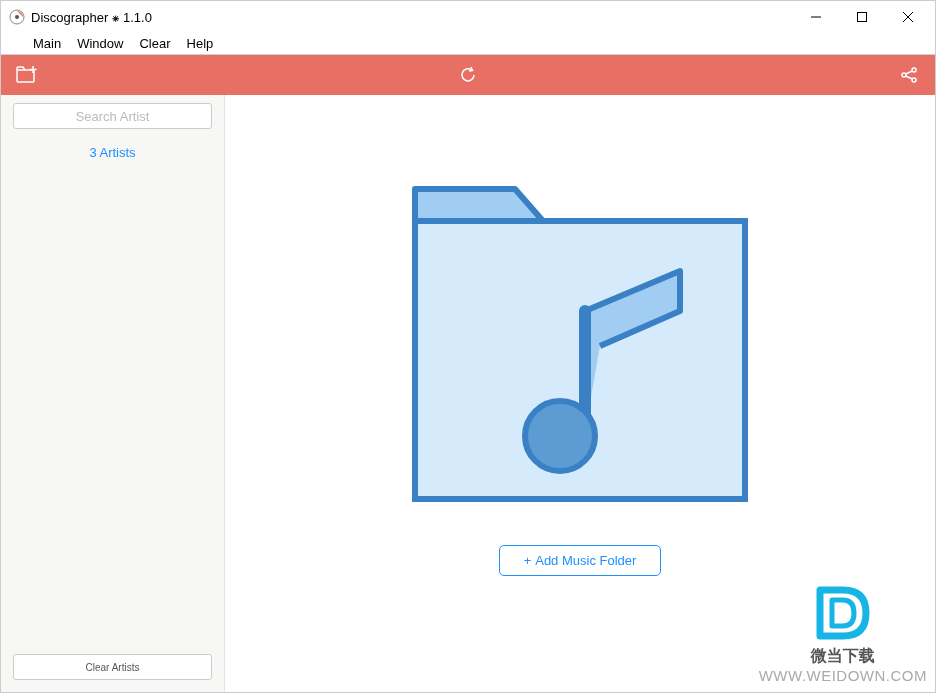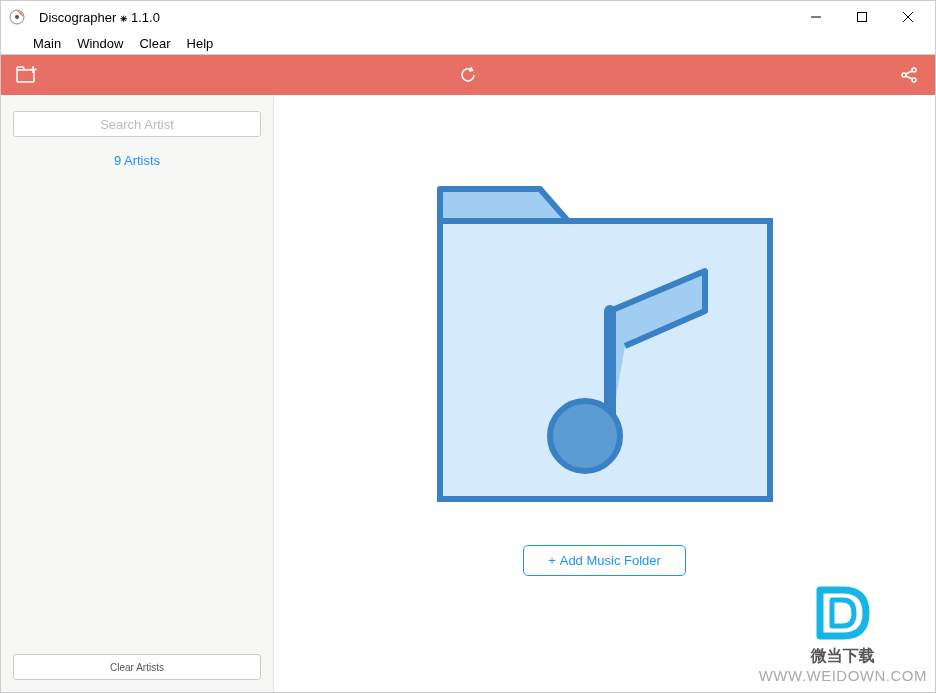--- a/index.html
+++ b/index.html
@@ -1,19 +1,19 @@
 <!DOCTYPE html>
 <html><head>
   <meta charset="utf-8">
   <style>
     * { margin: 0; padding: 0; box-sizing: border-box; }
     body { font-family: "Segoe UI", Tahoma, sans-serif; font-size: 13px; background: #fff; color: #000; width: 936px; height: 693px; overflow: hidden; border: 1px solid #ccc; position: relative; }
 
     
-    .titlebar { height: 32px; display: flex; align-items: center; padding: 0 4px 0 8px; background: #fff; gap: 8px; }
+    .titlebar { height: 32px; display: flex; align-items: center; padding: 0 4px 0 8px; background: #fff; }
     .titlebar-icon { width: 16px; height: 16px; margin-right: 6px; }
     .titlebar-title { flex: 0 0 auto; font-size: 13px; }
     .titlebar-spacer { flex: 1; }
     .win-controls { display: flex; height: 100%; }
     .win-btn { width: 46px; height: 100%; display: flex; align-items: center; justify-content: center; cursor: pointer; }
     .win-btn svg { width: 10px; height: 10px; }
 
     
     .menubar { height: 22px; display: flex; align-items: center; padding: 0 24px; border-bottom: 1px solid #d0d0d0; background: #fff; }
     .menu-item { padding: 2px 8px; cursor: pointer; font-size: 13px; }
@@ -21,21 +21,21 @@
     
     .toolbar { height: 40px; background: #e76f63; display: flex; align-items: center; justify-content: space-between; padding: 0 12px; }
     .toolbar-left, .toolbar-center, .toolbar-right { display: flex; align-items: center; }
     .toolbar-btn { width: 28px; height: 28px; display: flex; align-items: center; justify-content: center; cursor: pointer; }
     .toolbar-center { position: absolute; left: 50%; transform: translateX(-50%); }
 
     
     .body { display: flex; height: calc(100% - 32px - 22px - 40px); }
 
     
-    .sidebar { width: 273px; background: #f7f7f6; border-right: 1px solid #e5e5e5; padding: 16px 12px 12px 12px; display: flex; flex-direction: column; }
+    .sidebar { width: 224px; background: #f7f7f6; border-right: 1px solid #e5e5e5; padding: 8px 12px 12px 12px; display: flex; flex-direction: column; }
     .search-input { width: 100%; height: 26px; border: 1px solid #ccc; border-radius: 3px; padding: 0 8px; font-size: 13px; text-align: center; color: #666; outline: none; background: #fff; }
     .search-input::placeholder { color: #bbb; }
     .artist-count { text-align: center; color: #1e90ff; font-size: 13px; margin-top: 16px; cursor: default; }
     .sidebar-spacer { flex: 1; }
     .clear-btn { width: 100%; height: 26px; border: 1px solid #ccc; border-radius: 3px; background: #fff; font-size: 10px; cursor: pointer; color: #555; }
 
     
     .main { flex: 1; display: flex; flex-direction: column; align-items: center; justify-content: center; background: #fff; padding-bottom: 40px; }
     .folder-illustration { width: 370px; height: 340px; }
     .add-folder-btn { margin-top: 34px; padding: 7px 24px; border: 1px solid #1e90ff; border-radius: 5px; background: #fff; color: #1e90ff; font-size: 13px; cursor: pointer; display: flex; align-items: center; gap: 4px; }
@@ -115,21 +115,21 @@
         <line x1="5.7" y1="10" x2="12.3" y2="13" stroke="#fff" stroke-width="1.5"></line>
       </svg>
     </div>
   </div>
 </div>
 
 <div class="body">
 
   <div class="sidebar">
     <input type="text" class="search-input" placeholder="Search Artist" style="">
-    <div class="artist-count">9 Artists</div>
+    <div class="artist-count">3 Artists</div>
     <div class="sidebar-spacer"></div>
     <button class="clear-btn">Clear Artists</button>
   </div>
 
   <div class="main">
     <svg class="folder-illustration" viewBox="0 0 370 340">
 
       <path d="M 20 18 L 120 18 L 148 50 L 20 50 Z" fill="#a2cdf2" stroke="#3a80c5" stroke-width="6" stroke-linejoin="round"></path>
 
       <rect x="20" y="50" width="330" height="278" fill="#d5ebfb" stroke="#3a80c5" stroke-width="6"></rect>

